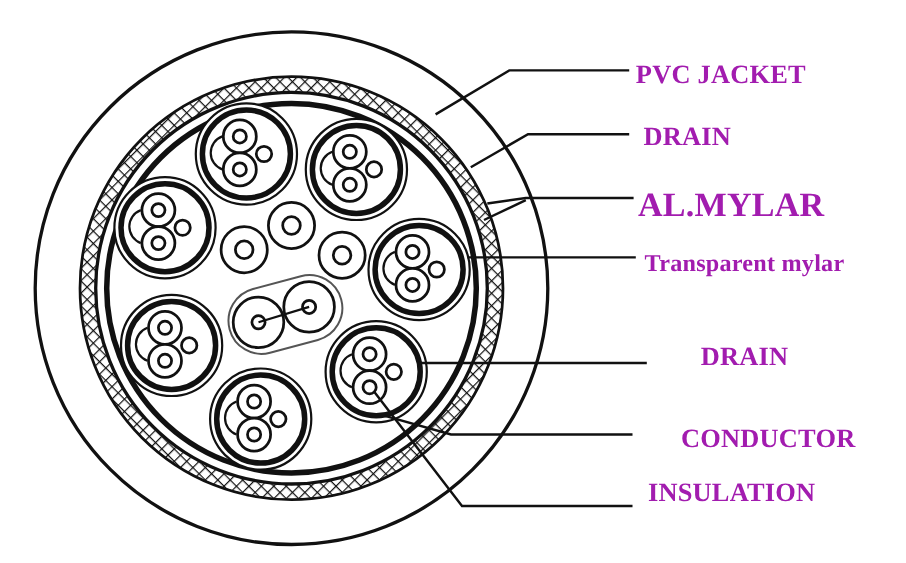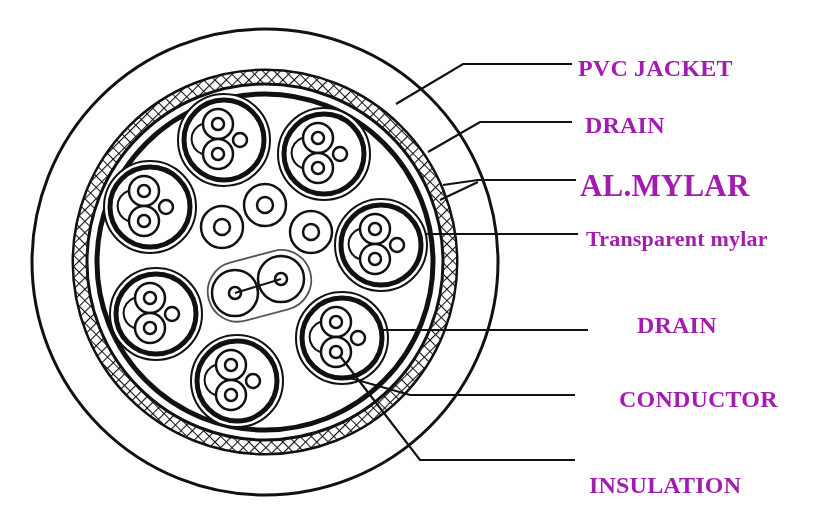--- a/index.html
+++ b/index.html
@@ -89,13 +89,13 @@
     <polyline points="340,356 420,460 575,460"></polyline>
   </g>
 </svg>
 
 <div class="label" style="left:578px; top:55px; font-size:24px;">PVC JACKET</div>
 <div class="label" style="left:585px; top:112px; font-size:24px;">DRAIN</div>
 <div class="label" style="left:580px; top:168px; font-size:31px;">AL.MYLAR</div>
 <div class="label" style="left:586px; top:226px; font-size:22px;">Transparent mylar</div>
 <div class="label" style="left:593px; top:312px; font-size:24px;margin-left:44px;">DRAIN</div>
 <div class="label" style="left:589px; top:386px; font-size:24px;margin-left:30px;">CONDUCTOR</div>
-<div class="label" style="left:589px; top:472px; font-size:24px;">INSULATION</div>
+<div class="label" style="left:589px; top:435px; font-size:24px;">INSULATION</div>
 
 </body></html>

